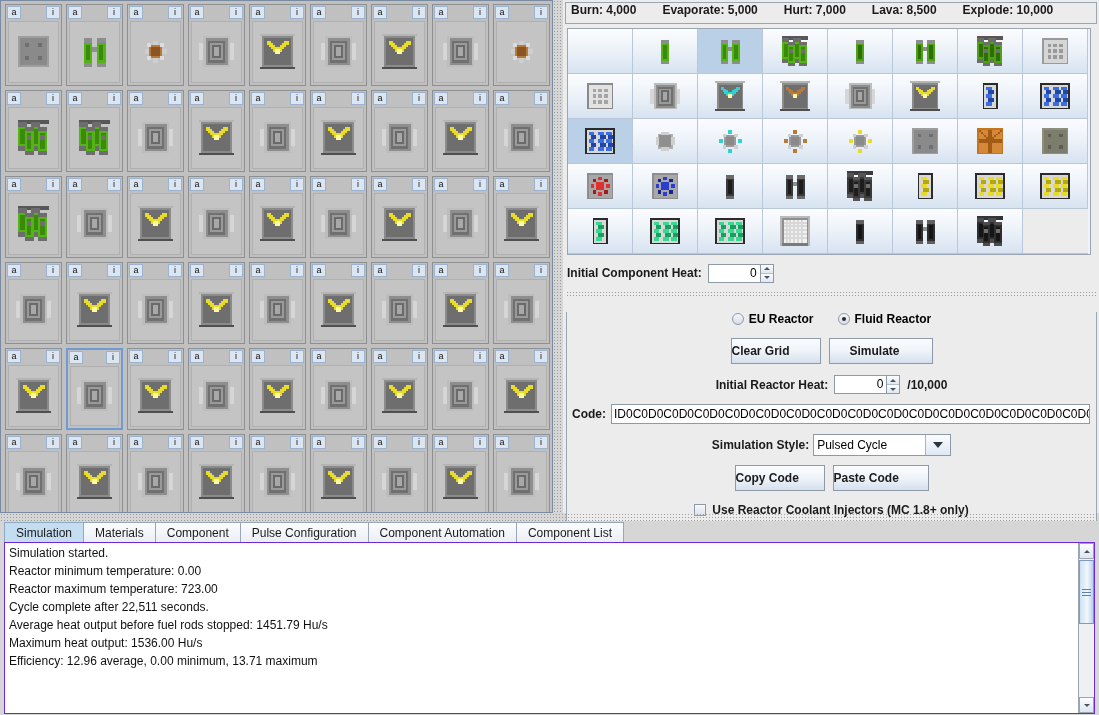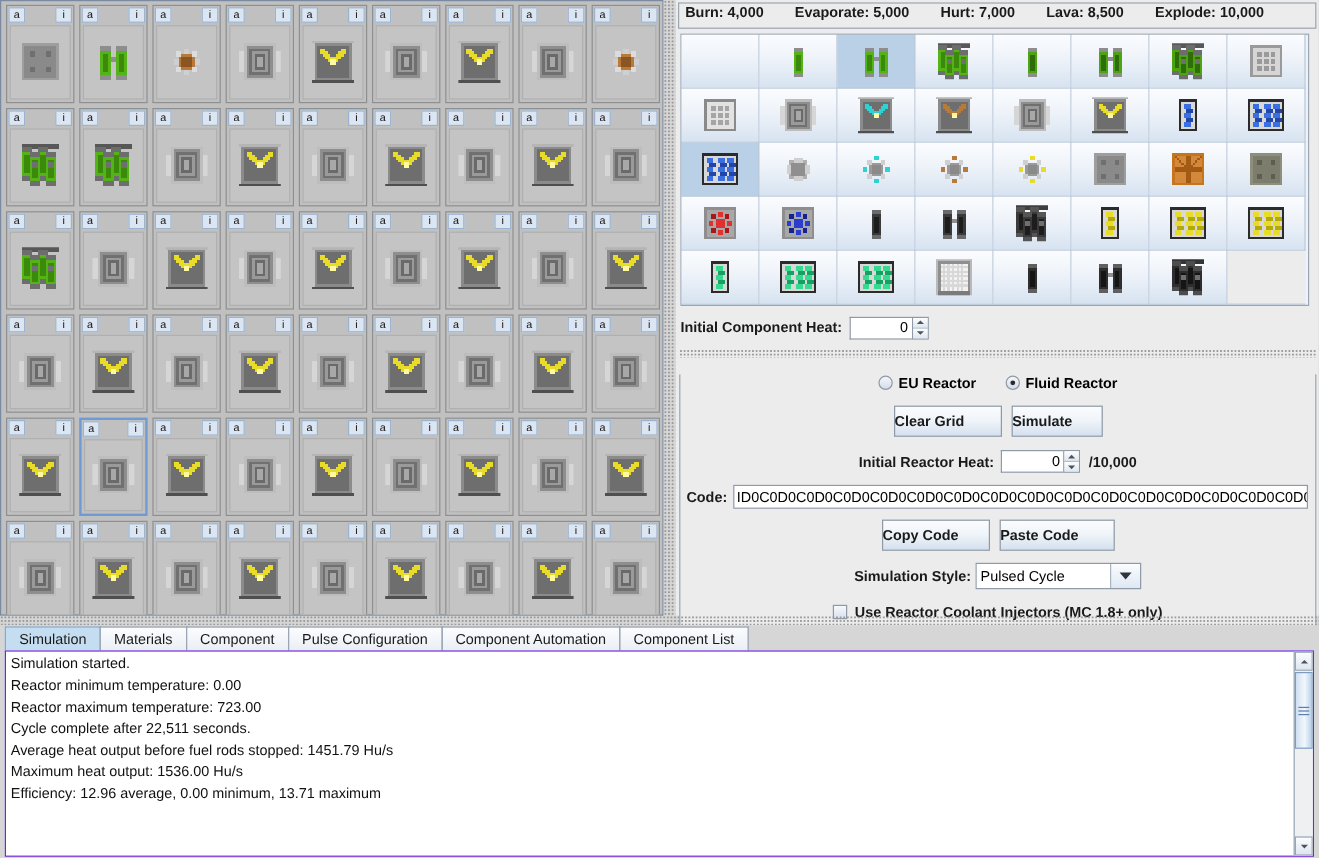--- a/index.html
+++ b/index.html
@@ -2028,21 +2028,21 @@
           <label>
             <span class="radio"></span><span class="radlabel">EU Reactor</span>
           </label>
           <label>
             <span class="radio on"></span><span class="radlabel" style="margin-right:0">Fluid Reactor</span>
           </label>
         </div>
 
         <div class="centerrow" style="margin-top:12px;">
           <div class="btn" style="width:90px;margin-right:8px;">Clear Grid</div>
-          <div class="btn" style="width:76px;">Simulate</div>
+          <div class="btn" style="width:104px;padding-left:20px;">Simulate</div>
         </div>
 
         <div class="centerrow" style="margin-top:11px;">
           <span class="lbl">Initial Reactor Heat:</span>
           <div class="spinfield">
             <div class="spintext">0</div>
             <div class="spinarrows">
               <div>
                   <span class="tri-up"></span>
                 </div>
@@ -2052,33 +2052,33 @@
             </div>
           </div>
           <span class="lbl" style="margin-left:7px;">/10,000</span>
         </div>
 
         <div style="display:flex;align-items:center;margin:10px 6px 0 5px;">
           <span class="lbl" style="margin-right:5px;">Code:</span>
           <div class="codefield">ID0C0D0C0D0C0D0C0D0C0D0C0D0C0D0C0D0C0D0C0D0C0D0C0D0C0D0C0D0C0D0C0D0C0D0C0D0C0D0C0D0C0D0C</div>
         </div>
 
-        <div class="centerrow" style="margin-top:9px;">
-          <div class="btn" style="width:90px;margin-right:8px;">Copy Code</div>
-          <div class="btn" style="width:96px;">Paste Code</div>
-        </div>
-
         <div class="centerrow" style="margin-top:10px;">
           <span class="lbl" style="margin-right:4px;">Simulation Style:</span>
           <div class="combo">
             <div class="txt">Pulsed Cycle</div>
             <div class="arrowbox">
                 <span class="caret"></span>
               </div>
           </div>
+        </div>
+
+        <div class="centerrow" style="margin-top:9px;">
+          <div class="btn" style="width:90px;margin-right:8px;">Copy Code</div>
+          <div class="btn" style="width:96px;">Paste Code</div>
         </div>
 
         <div class="centerrow" style="margin-top:12px;">
           <span class="checkbox"></span>
           <span class="lbl">Use Reactor Coolant Injectors (MC 1.8+ only)</span>
         </div>
 
       </div>
     </div>
   </div>

